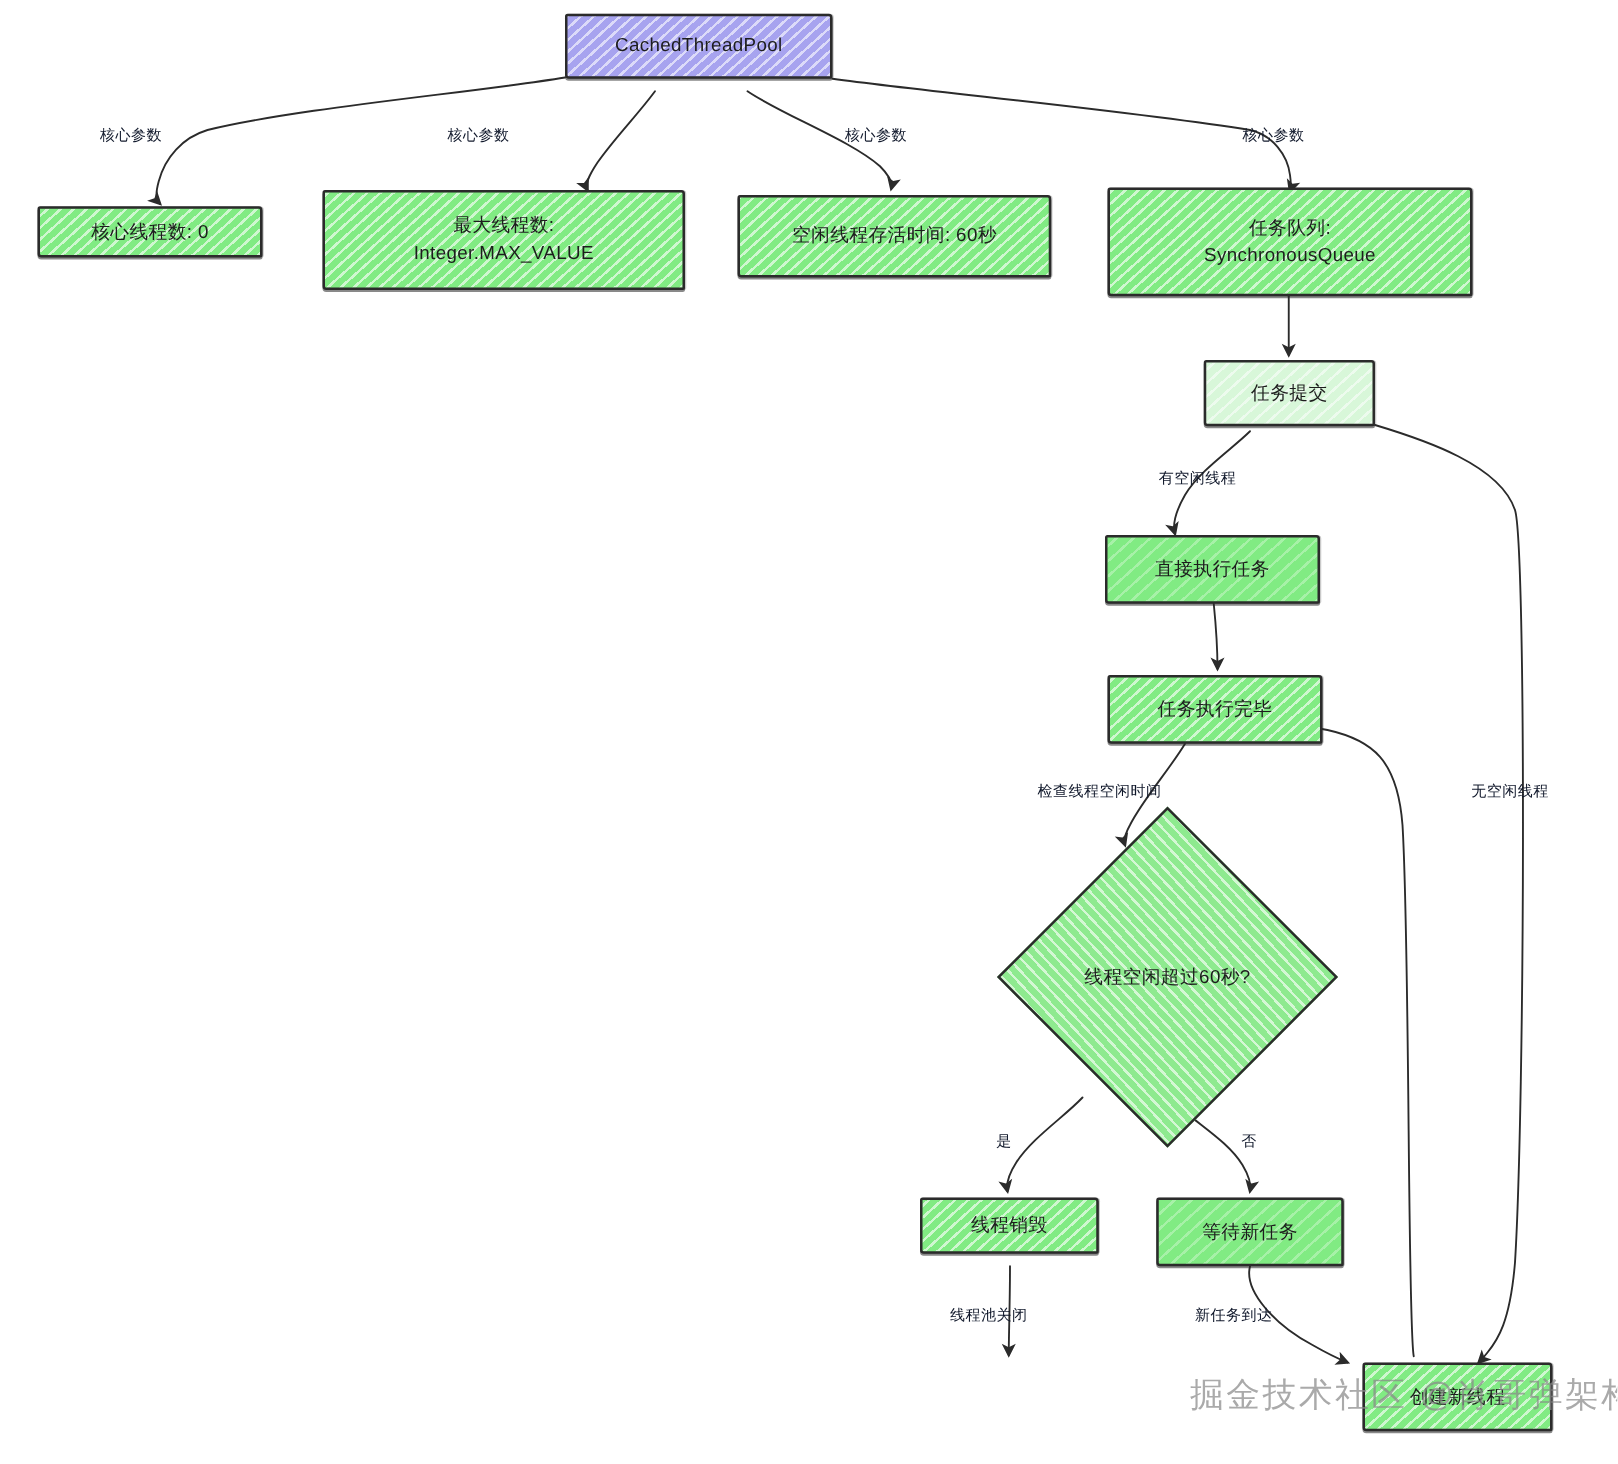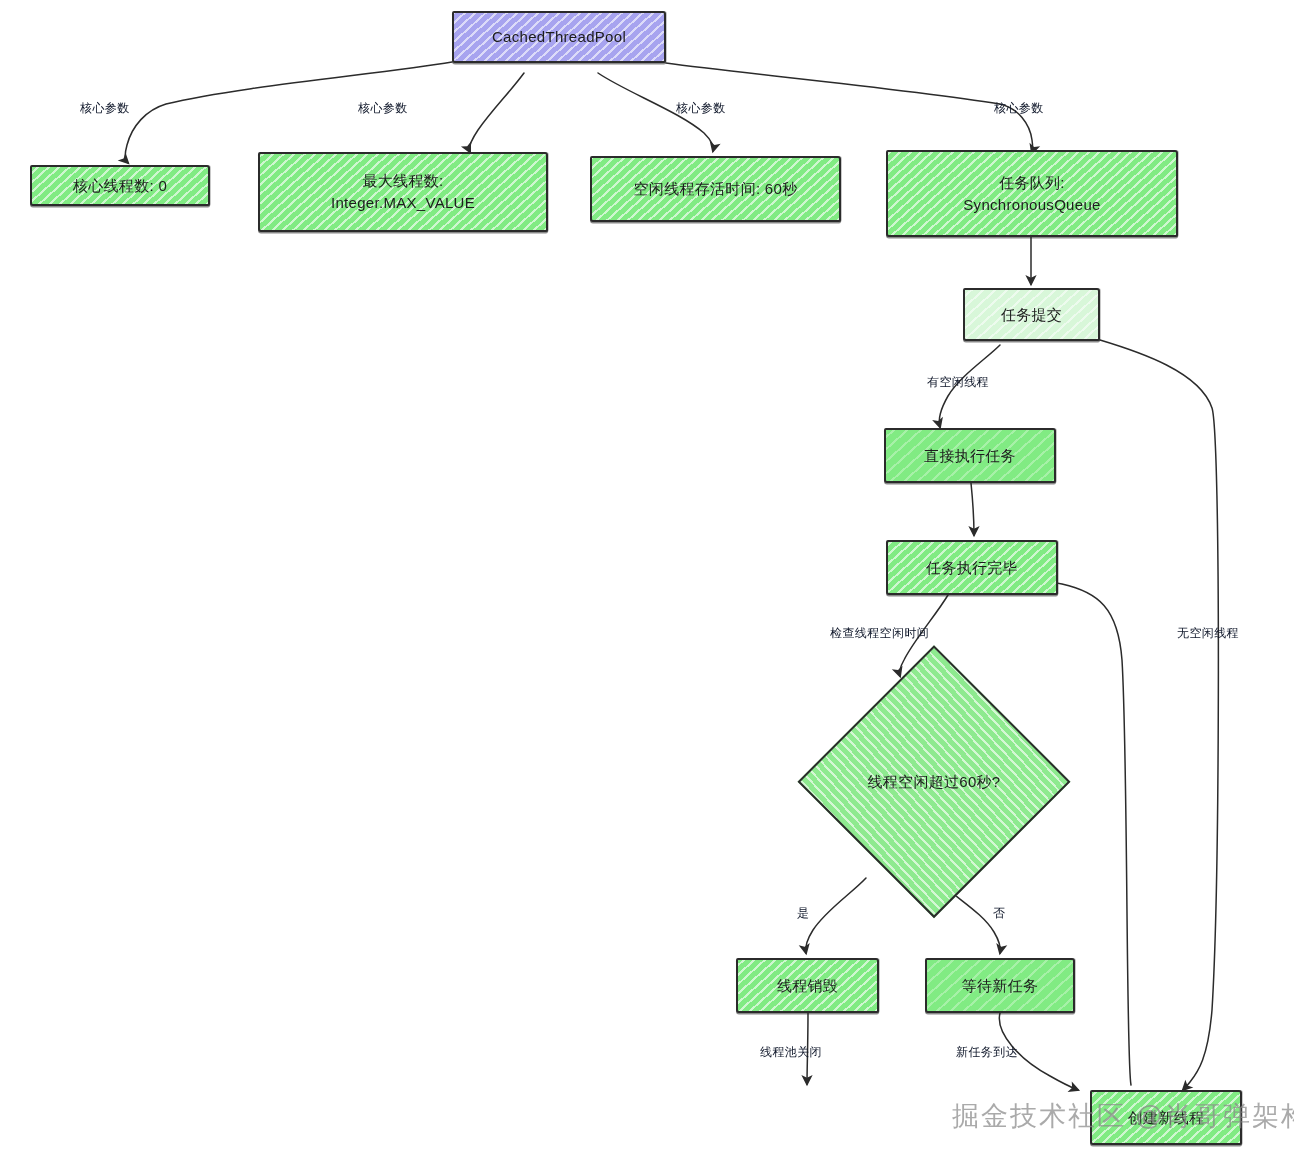--- a/index.html
+++ b/index.html
@@ -202,21 +202,21 @@
 
   <div class="node rect" style="left:886px; top:540px; width:172px; height:55px;">
     <span class="label">任务执行完毕</span>
   </div>
 
   <div class="node diamond" style="left:800px; top:648px; width:268px; height:268px;">
     <span class="dshape"></span>
     <span class="label">线程空闲超过60秒?</span>
   </div>
 
-  <div class="node rect" style="left:736px; top:958px; width:143px; height:55px;">
+  <div class="node rect" style="left:736px; top:958px; width:143px; height:45px;">
     <span class="label">线程销毁</span>
   </div>
 
   <div class="node rect solidish" style="left:925px; top:958px; width:150px; height:55px;">
     <span class="label">等待新任务</span>
   </div>
 
 
   <div class="node rect" style="left:1090px; top:1090px; width:152px; height:55px;">
     <span class="label">创建新线程</span>

